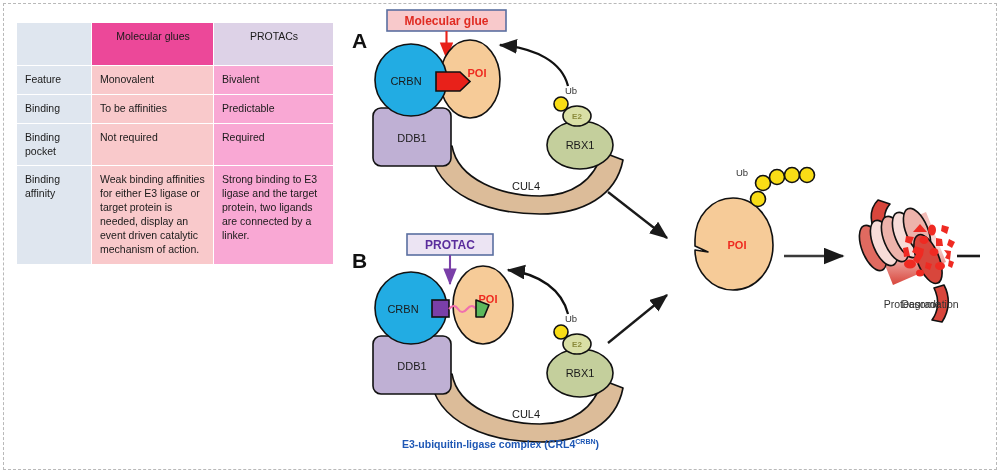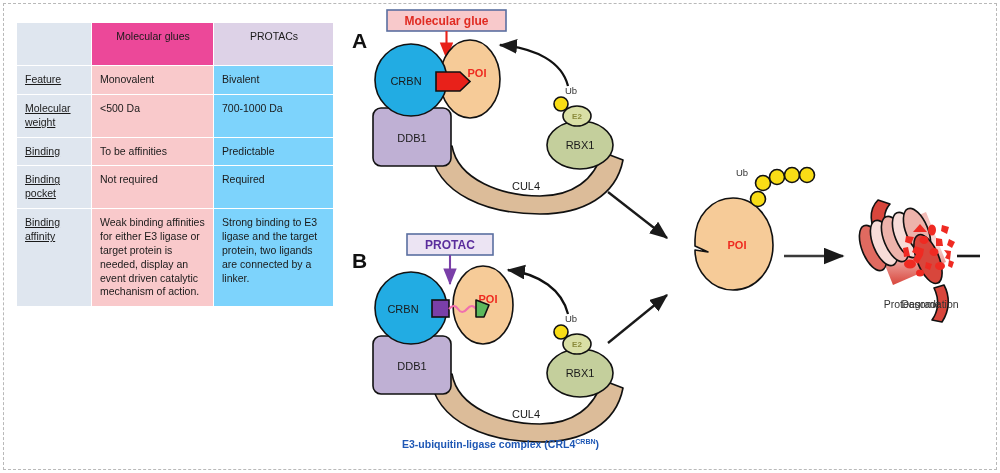--- a/index.html
+++ b/index.html
@@ -10,23 +10,23 @@
          border:1.5px dashed #b9b9b9;box-sizing:border-box;pointer-events:none;}
 
   
   #compare-table{position:absolute;left:16px;top:22px;width:317px;border-collapse:collapse;
                  table-layout:fixed;}
   #compare-table td,#compare-table th{vertical-align:top;padding:7px 7px 7px 8px;
       font-size:10.5px;line-height:1.32;color:#1a1a1a;font-weight:400;border:1.2px solid #ffffff;}
   #compare-table col.c0{width:75px;}
   #compare-table col.c1{width:122px;}
   #compare-table col.c2{width:120px;}
-  .cell-label{background:#dfe6ef;text-decoration:underline;}
+  .cell-label{background:#dfe6ef;}
   .cell-mg{background:#f9c9cb;}
-  .cell-pt{background:#7dd3fc;}
+  .cell-pt{background:#f9a8d4;}
   .hdr-blank{background:#dfe6ef;height:28px;}
   .hdr-mg{background:#ec4899;color:#e02b22;font-weight:bold;font-size:12px;}
   .hdr-pt{background:#ddd2e7;color:#5a2d9c;font-weight:bold;font-size:12px;margin-top:10px;}
 
   
   #diagram{position:absolute;left:340px;top:0;width:660px;height:473px;}
   #diagram svg{display:block;}
 
   .panel-letter{font-size:21px;font-weight:bold;fill:#111;font-family:"Liberation Sans",sans-serif;}
   .prot-label{font-size:11px;fill:#1a1a1a;font-family:"Liberation Sans",sans-serif;}
@@ -57,25 +57,20 @@
         <th class="hdr-blank"></th>
         <th class="hdr-mg">Molecular glues</th>
         <th class="hdr-pt">PROTACs</th>
       </tr>
     </thead>
     <tbody>
       <tr>
         <td class="cell-label">Feature</td>
         <td class="cell-mg">Monovalent</td>
         <td class="cell-pt">Bivalent</td>
-      </tr>
-      <tr>
-        <td class="cell-label">Molecular weight</td>
-        <td class="cell-mg">&lt;500 Da</td>
-        <td class="cell-pt">700-1000 Da</td>
       </tr>
       <tr>
         <td class="cell-label">Binding</td>
         <td class="cell-mg">To be affinities</td>
         <td class="cell-pt">Predictable</td>
       </tr>
       <tr>
         <td class="cell-label">Binding pocket</td>
         <td class="cell-mg">Not required</td>
         <td class="cell-pt">Required</td>

